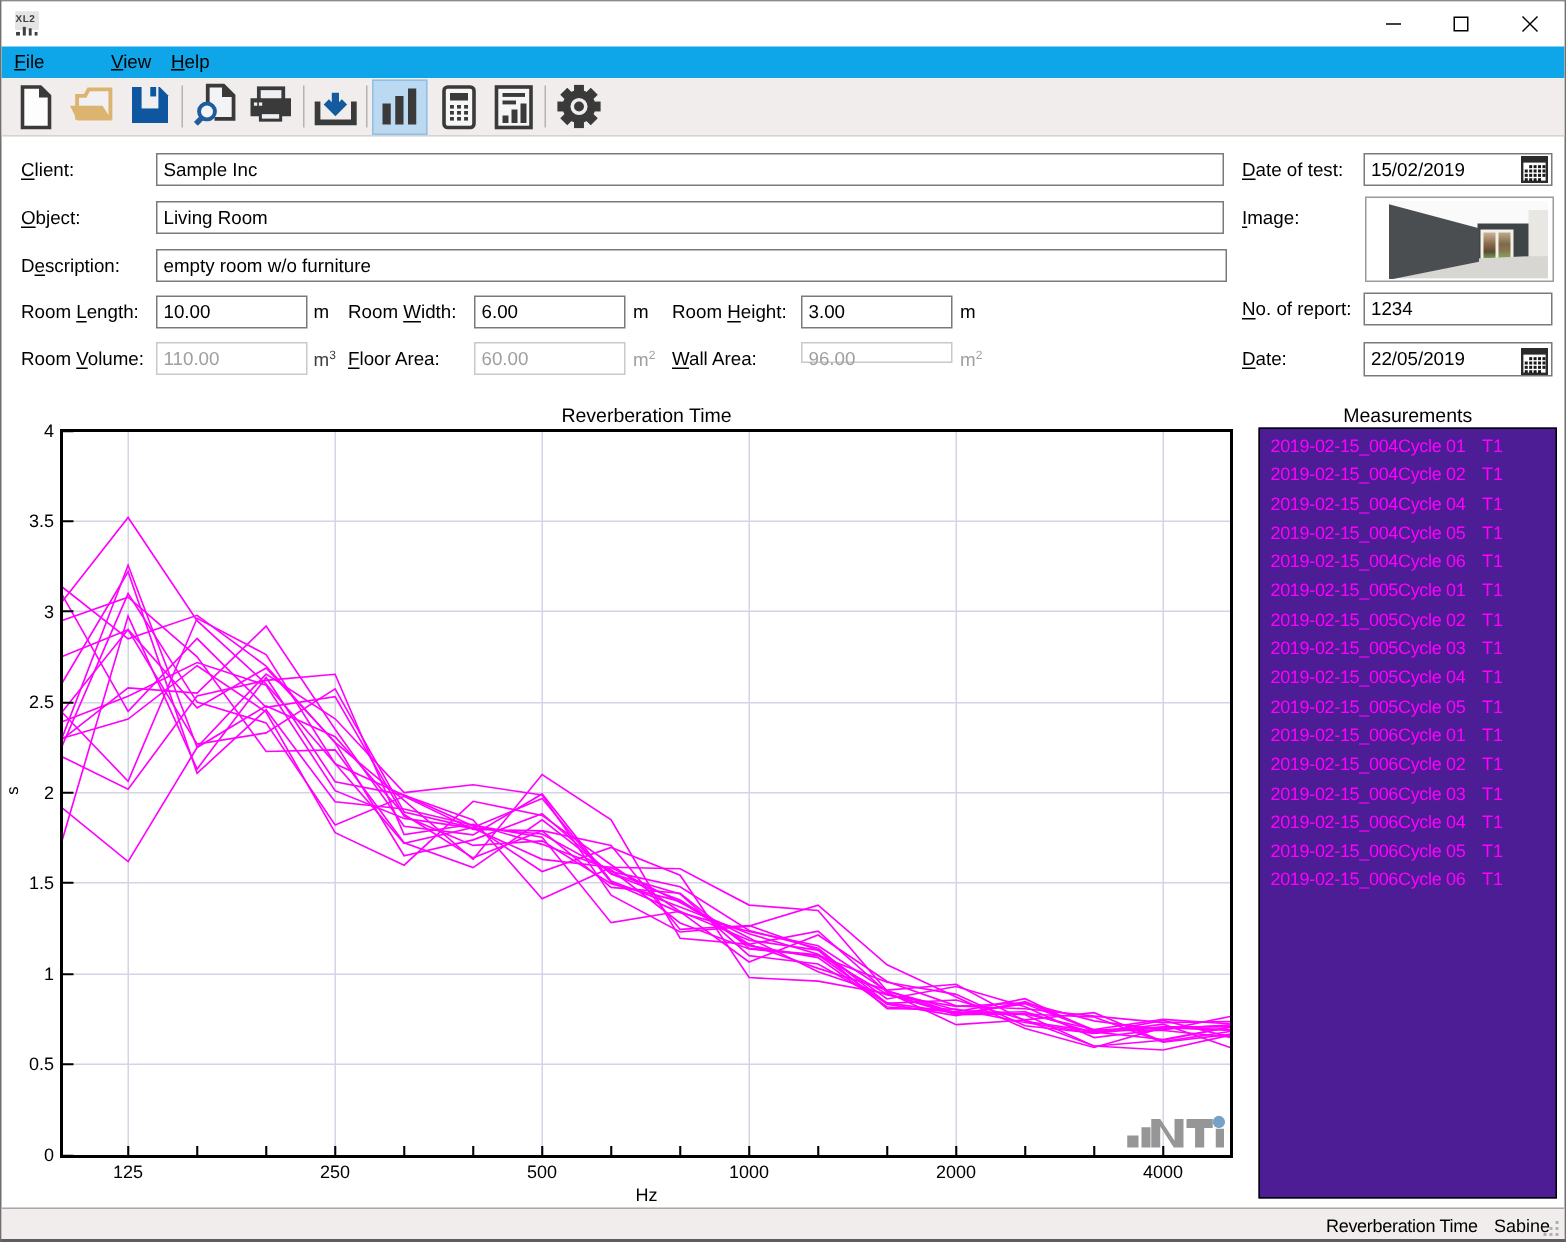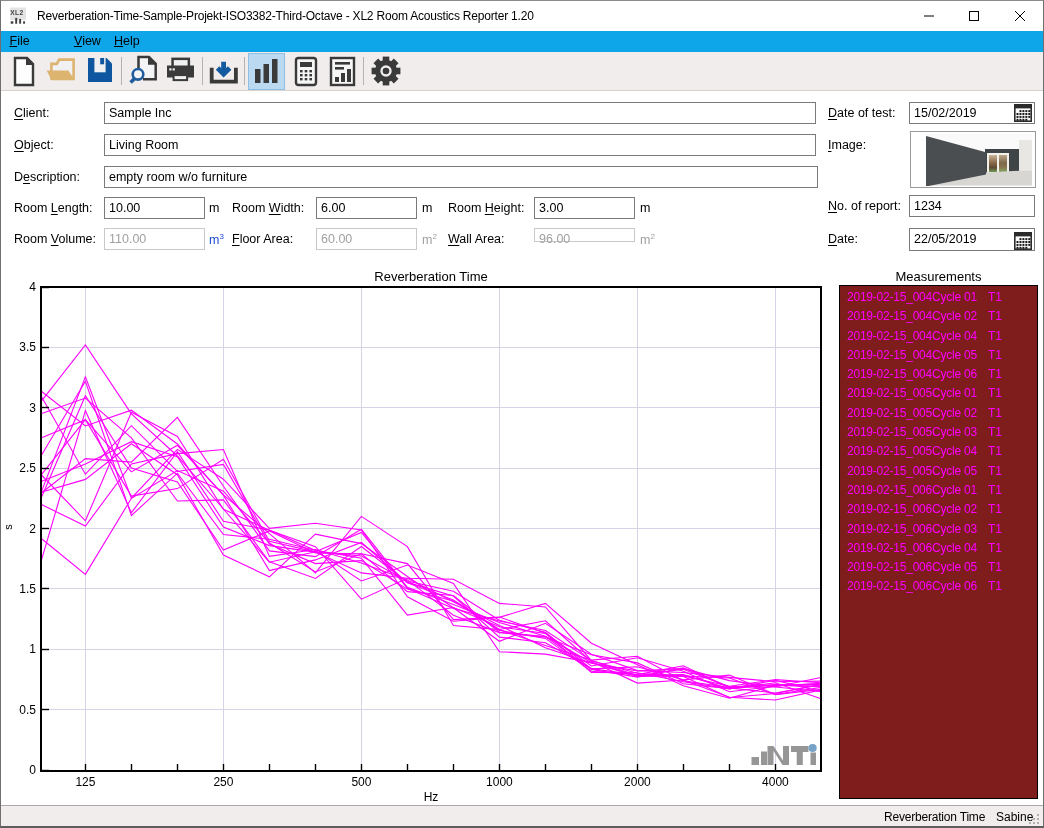--- a/index.html
+++ b/index.html
@@ -29,21 +29,20 @@
 <div class="abs" style="left:0;top:0;width:1042px;height:30px;background:#fff;">
 
   <svg class="abs" style="left:8px;top:5px;" width="20" height="20" viewBox="0 0 20 20">
     <rect x="1" y="1.5" width="16" height="12.5" rx="1" fill="#e4e4e4"></rect>
     <text x="1.3" y="8.6" font-size="6.6" font-weight="bold" letter-spacing="0.4" fill="#3f3f3f" font-family="Liberation Sans">XL2</text>
     <rect x="1.7" y="15.3" width="2.6" height="2.4" fill="#3f3f3f"></rect>
     <rect x="6.2" y="11.9" width="2" height="5.8" fill="#3f3f3f"></rect>
     <rect x="10.2" y="12.9" width="1.9" height="4.8" fill="#3f3f3f"></rect>
     <rect x="14.1" y="15.3" width="1.9" height="2.4" fill="#3f3f3f"></rect>
   </svg>
-  <div class="abs" style="left:36px;top:0;height:30px;line-height:31px;font-size:12px;letter-spacing:-0.2px;">Reverberation-Time-Sample-Projekt-ISO3382-Third-Octave - XL2 Room Acoustics Reporter 1.20</div>
 
   <svg class="abs" style="left:918px;top:0;" width="124" height="30" viewBox="0 0 124 30">
     <line x1="5" y1="15" x2="15" y2="15" stroke="#000" stroke-width="1"></line>
     <rect x="50.5" y="10.5" width="9" height="9" fill="none" stroke="#000" stroke-width="1"></rect>
     <line x1="96" y1="10" x2="106" y2="20" stroke="#000" stroke-width="1"></line>
     <line x1="106" y1="10" x2="96" y2="20" stroke="#000" stroke-width="1"></line>
   </svg>
 </div>
 
 <div class="abs" style="left:0;top:30px;width:1042px;height:21px;background:#0ea5e9;font-size:12.5px;">
@@ -162,21 +161,21 @@
 <div class="unit" style="left:208px;top:200px;">m</div>
 <div class="lbl" style="left:231px;top:196px;">Room <u>W</u>idth:</div>
 <div class="inp" style="left:315px;top:196px;width:101px;height:22px;">6.00</div>
 <div class="unit" style="left:421px;top:200px;">m</div>
 <div class="lbl" style="left:447px;top:196px;">Room <u>H</u>eight:</div>
 <div class="inp" style="left:533px;top:196px;width:101px;height:22px;">3.00</div>
 <div class="unit" style="left:639px;top:200px;">m</div>
 
 <div class="lbl" style="left:13px;top:227px;">Room <u>V</u>olume:</div>
 <div class="inp dis" style="left:103px;top:227px;width:101px;height:22px;">110.00</div>
-<div class="unit" style="left:208px;top:231px;color:#1d4ed8;">m<sup>3</sup></div>
+<div class="unit" style="left:208px;top:231px;color:#404040;">m<sup>3</sup></div>
 <div class="lbl" style="left:231px;top:227px;"><u>F</u>loor Area:</div>
 <div class="inp dis" style="left:315px;top:227px;width:101px;height:22px;">60.00</div>
 <div class="unit" style="left:421px;top:231px;color:#a0a0a0;">m<sup>2</sup></div>
 <div class="lbl" style="left:447px;top:227px;"><u>W</u>all Area:</div>
 <div class="inp dis" style="left:533px;top:227px;width:101px;height:14px;">96.00</div>
 <div class="unit" style="left:639px;top:231px;color:#a0a0a0;">m<sup>2</sup></div>
 
 <div class="lbl" style="left:827px;top:101px;"><u>D</u>ate of test:</div>
 <div class="inp" style="left:908px;top:101px;width:126px;height:21.5px;">15/02/2019</div>
 <div class="lbl" style="left:827px;top:133px;"><u>I</u>mage:</div>
@@ -343,21 +342,21 @@
     <rect x="750.5" y="494" width="7.5" height="8" fill="#969696"></rect>
     <rect x="760" y="488.5" width="6" height="13.5" fill="#969696"></rect>
     <path d="M766.5 502 L766.5 483 L772.5 483 L782 497.5 L782 483 L788 483 L788 502 L781.5 502 L772.5 488 L772.5 502 Z" fill="#969696"></path>
     <path d="M790 483 L807.5 483 L807.5 489 L801.8 489 L801.8 502 L795.7 502 L795.7 489 L790 489 Z" fill="#969696"></path>
     <rect x="809.5" y="489.5" width="5.5" height="12.5" fill="#969696"></rect>
     <circle cx="811.6" cy="485" r="4.1" fill="#76a2c8"></circle>
   </g>
 </svg>
 
 <div class="abs" style="left:838px;top:268px;width:199px;height:16px;text-align:center;font-size:13px;">Measurements</div>
-<div class="abs" style="left:838px;top:283.5px;width:199px;height:514px;border:1px solid #000;background:#7f1d1d;padding-top:4.5px;padding-left:7px;">
+<div class="abs" style="left:838px;top:283.5px;width:199px;height:514px;border:1px solid #000;background:#4c1d95;padding-top:4.5px;padding-left:7px;">
   <div class="mrow">2019-02-15_004Cycle 01<span class="t1">T1</span></div>
   <div class="mrow">2019-02-15_004Cycle 02<span class="t1">T1</span></div>
   <div class="mrow">2019-02-15_004Cycle 04<span class="t1">T1</span></div>
   <div class="mrow">2019-02-15_004Cycle 05<span class="t1">T1</span></div>
   <div class="mrow">2019-02-15_004Cycle 06<span class="t1">T1</span></div>
   <div class="mrow">2019-02-15_005Cycle 01<span class="t1">T1</span></div>
   <div class="mrow">2019-02-15_005Cycle 02<span class="t1">T1</span></div>
   <div class="mrow">2019-02-15_005Cycle 03<span class="t1">T1</span></div>
   <div class="mrow">2019-02-15_005Cycle 04<span class="t1">T1</span></div>
   <div class="mrow">2019-02-15_005Cycle 05<span class="t1">T1</span></div>

